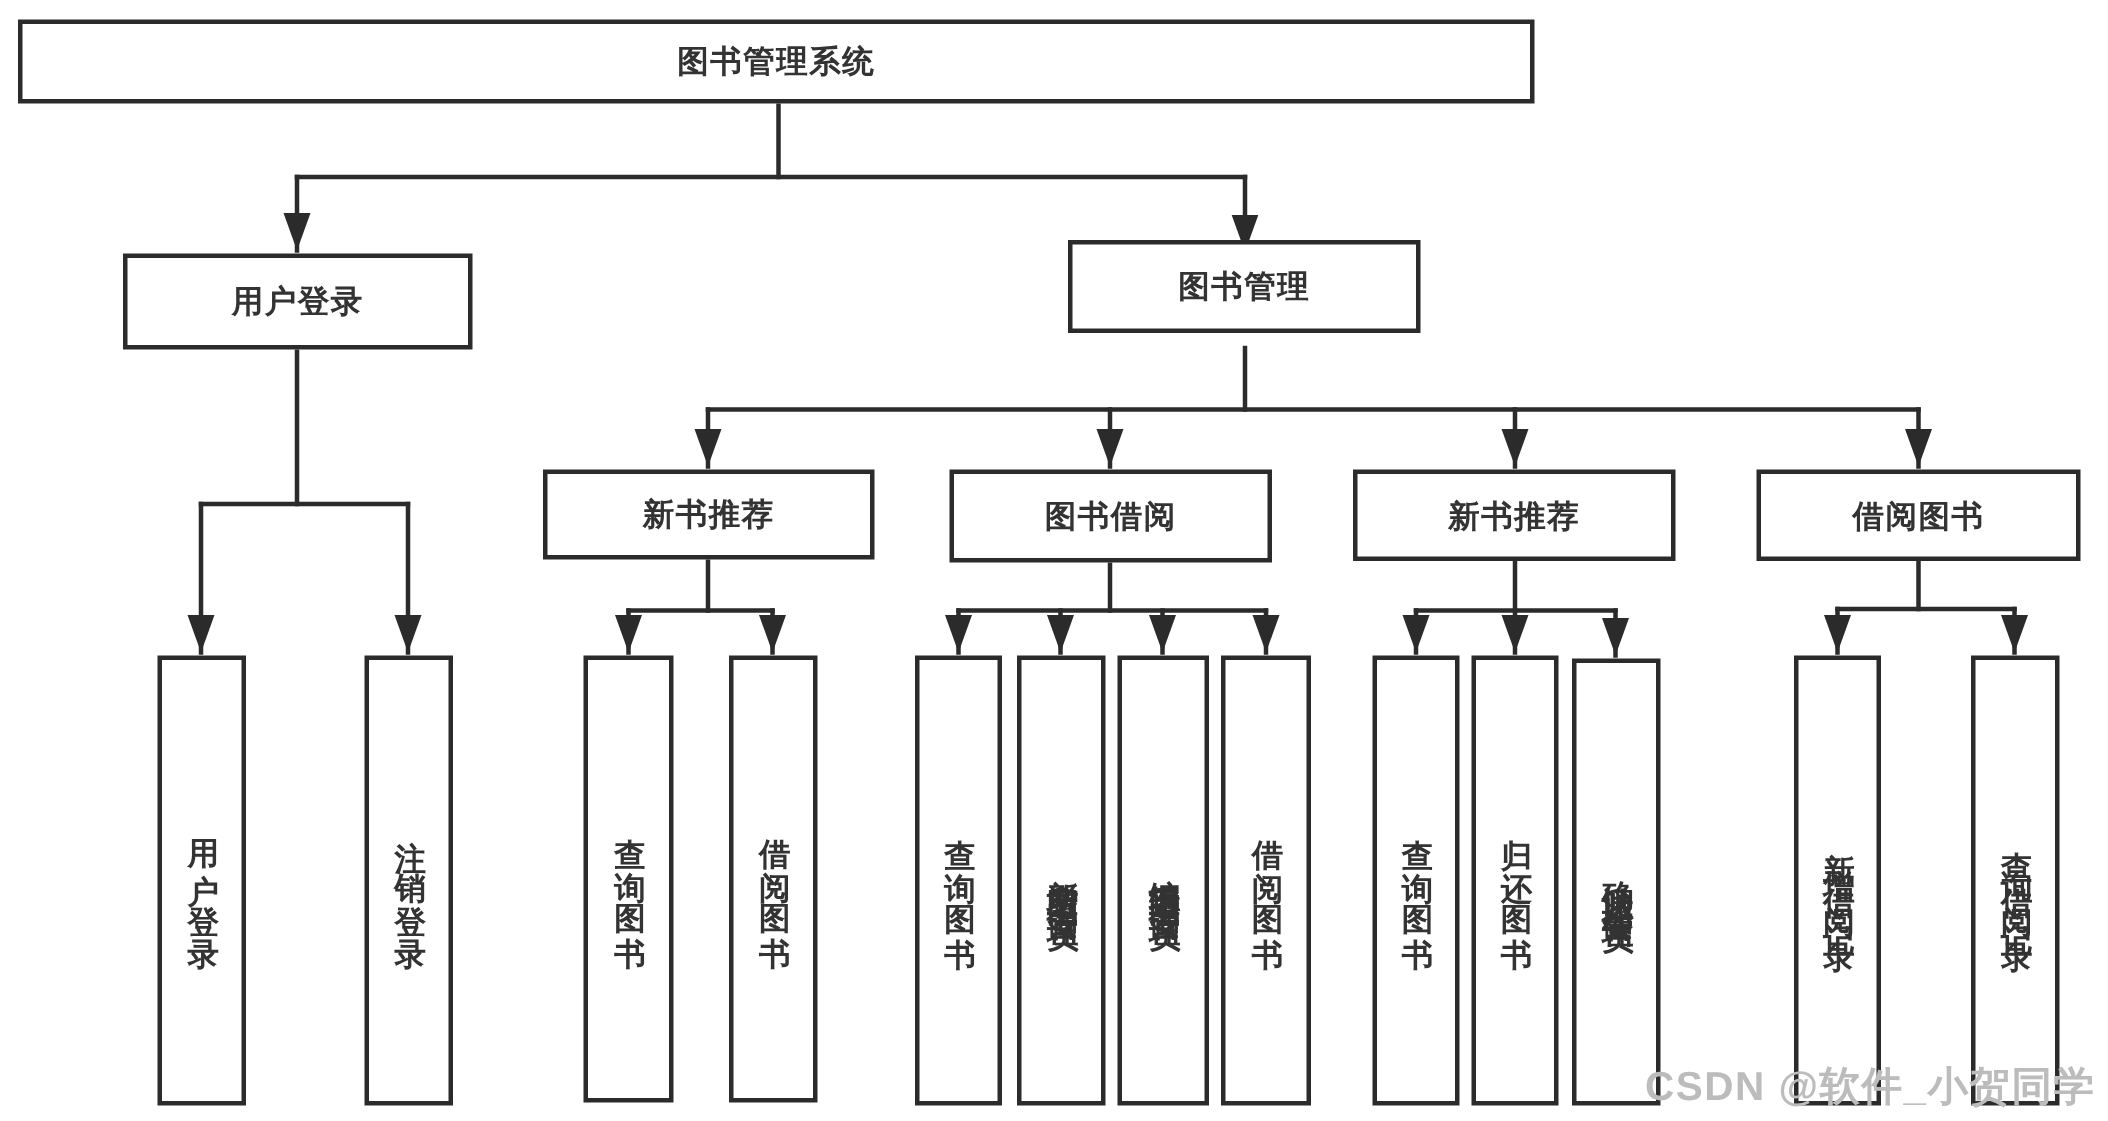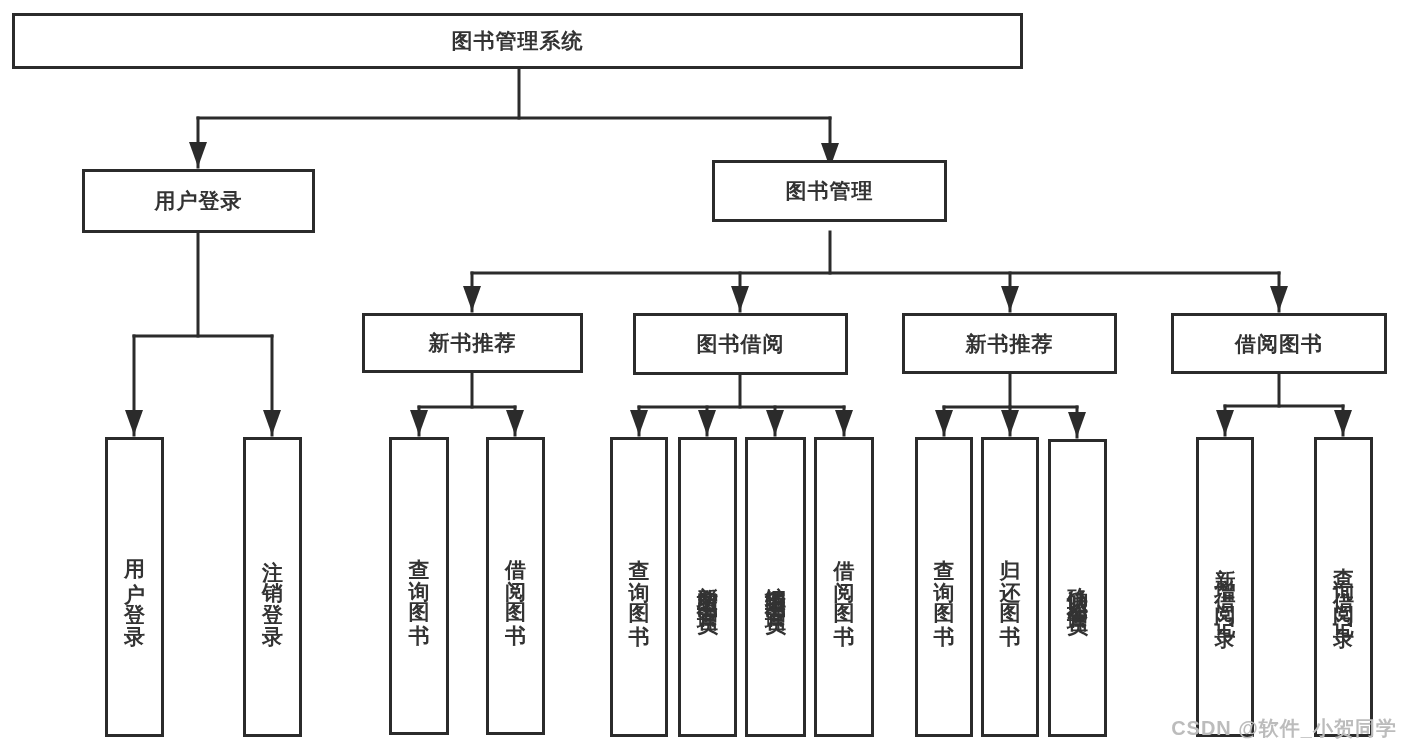--- a/index.html
+++ b/index.html
@@ -13,21 +13,21 @@
     font-size:21px;font-weight:600;letter-spacing:1px;white-space:nowrap;z-index:2;
   }
   .leaf{
     writing-mode:vertical-rl;text-orientation:mixed;
     font-weight:600;font-size:21px;letter-spacing:5px;
   }
   svg.wires{position:absolute;left:0;top:0;z-index:1;}
   svg.wires path{stroke:#2b2b2b;stroke-width:3;fill:none;stroke-linecap:square;}
   .watermark{
     position:absolute;right:8px;bottom:5px;z-index:3;
-    font-size:20px;letter-spacing:1px;color:#bcbcbc;font-weight:600;white-space:nowrap;
+    font-size:27px;letter-spacing:1px;color:#bcbcbc;font-weight:600;white-space:nowrap;
   }
 </style>
 </head>
 <body>
 
 <div class="stage">
 
   <svg class="wires" width="1405" height="747" viewBox="0 0 1405 747" aria-hidden="true">
     <defs>
       <marker id="arrow" viewBox="0 0 26 20" refX="25" refY="10" markerWidth="26" markerHeight="20" orient="auto" markerUnits="userSpaceOnUse">

